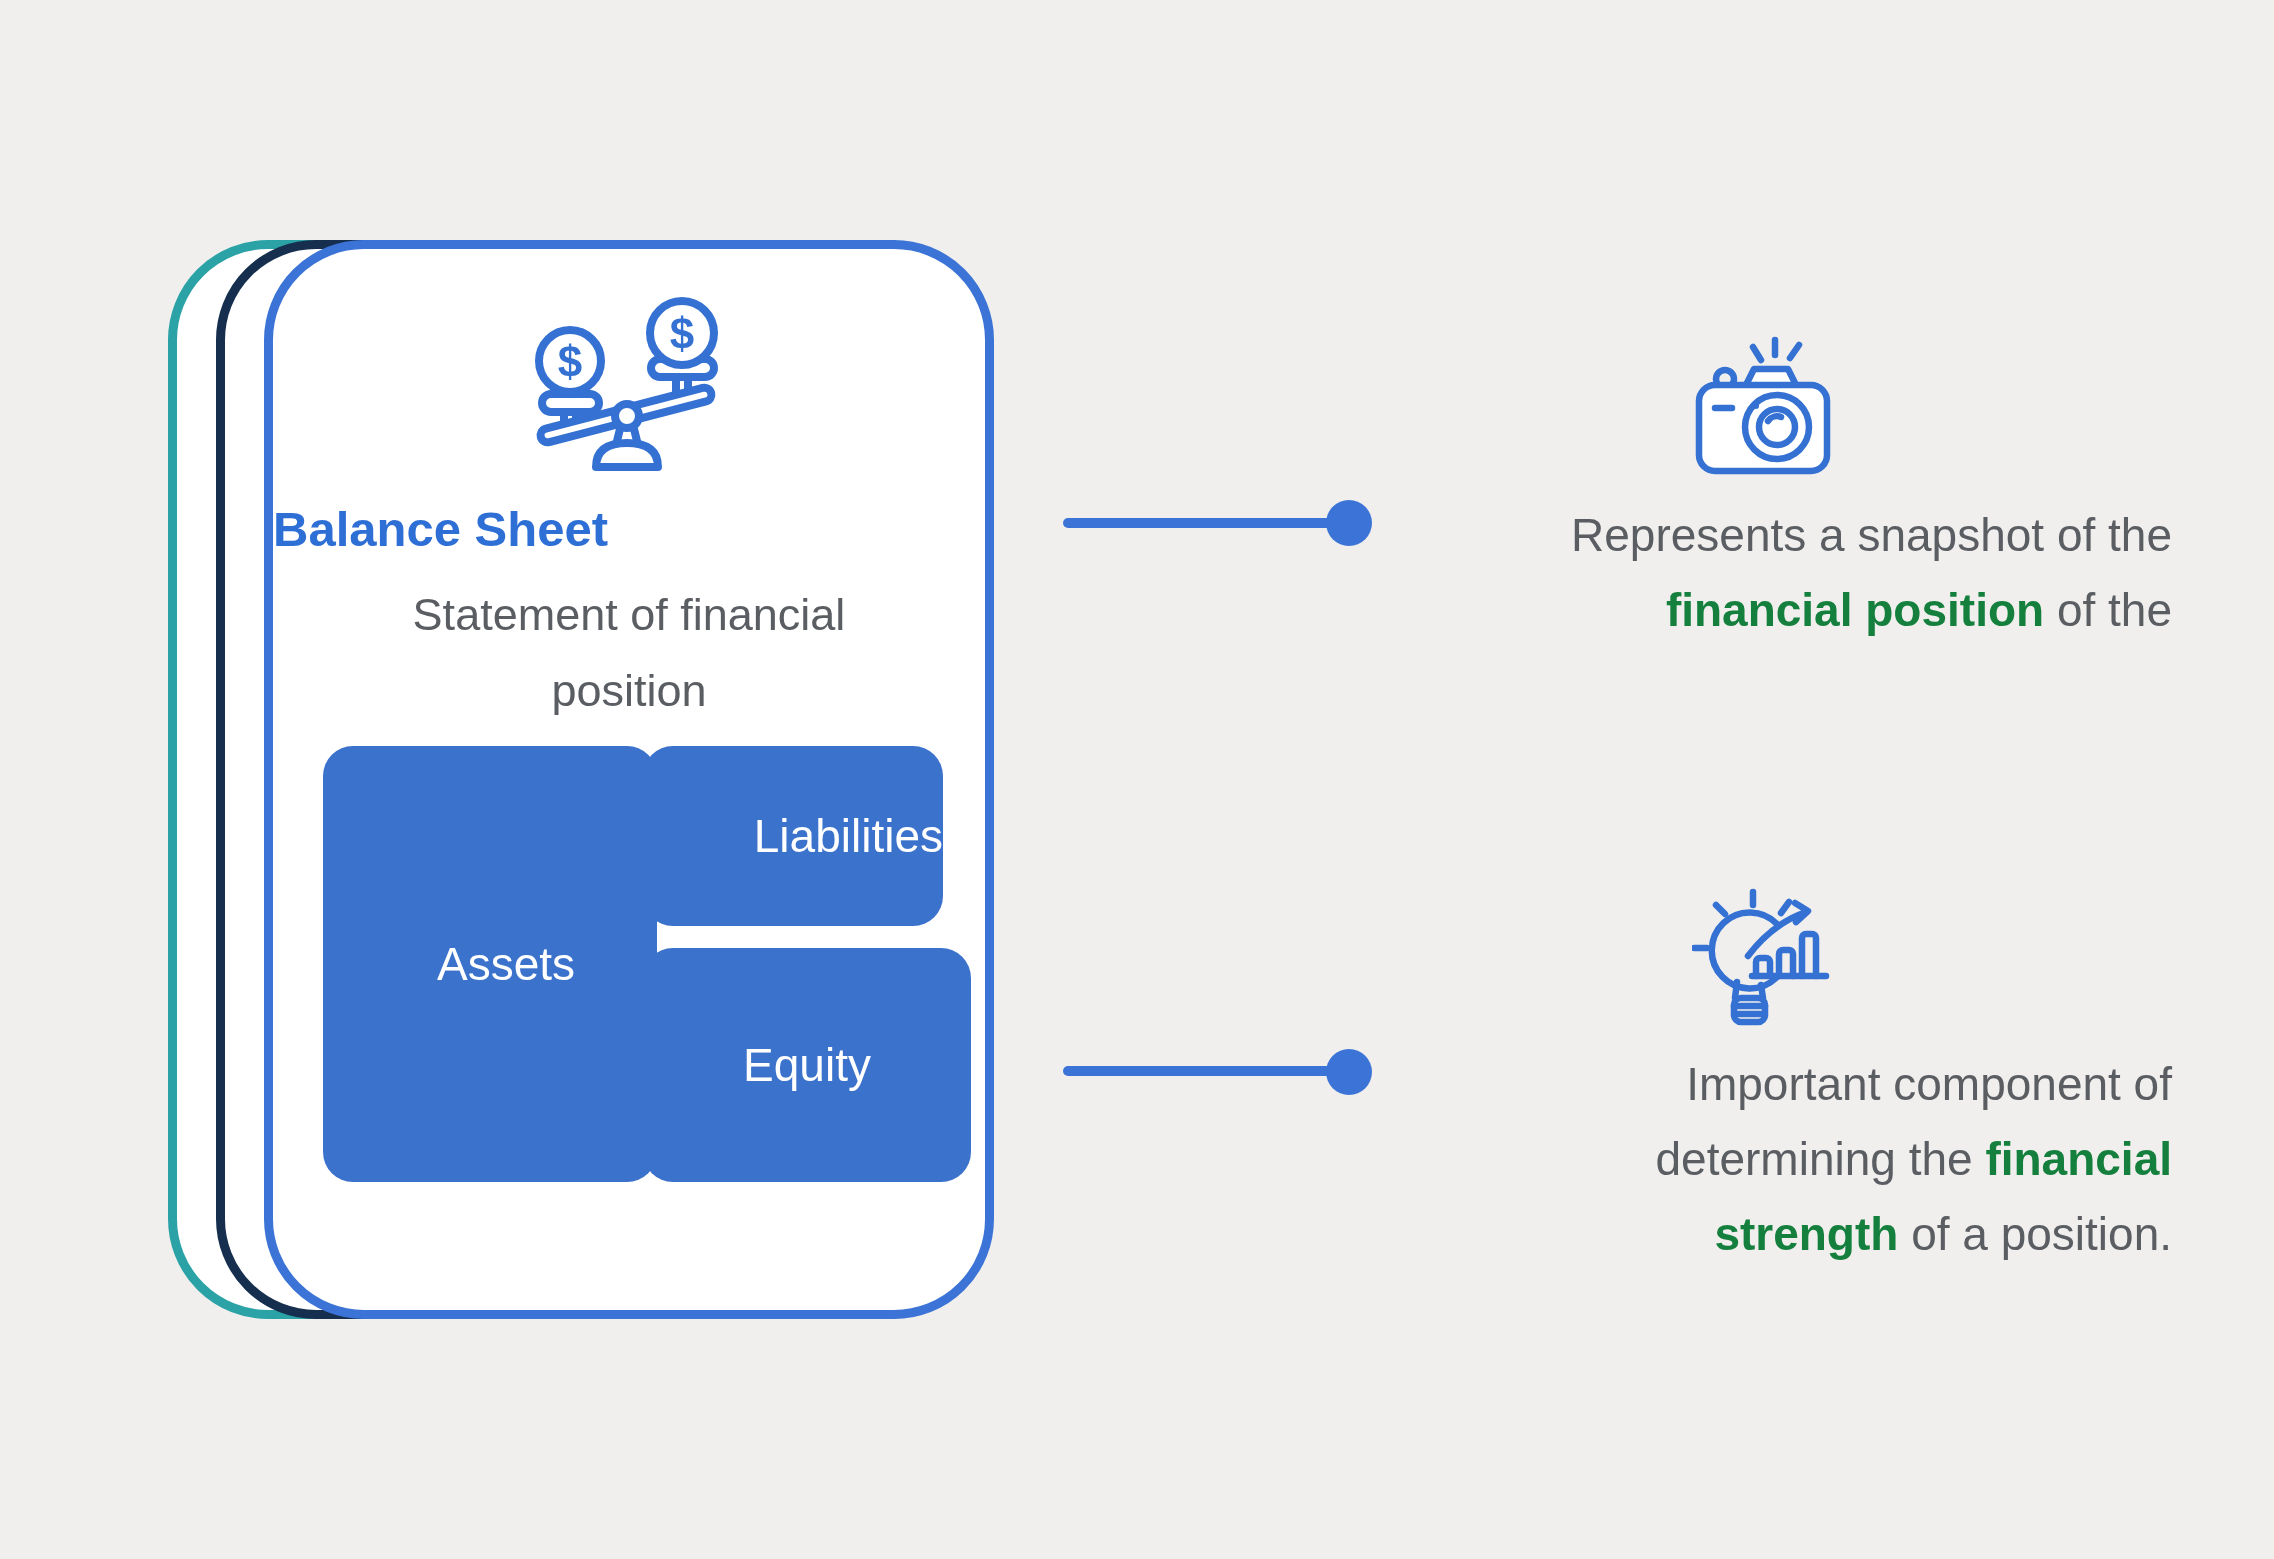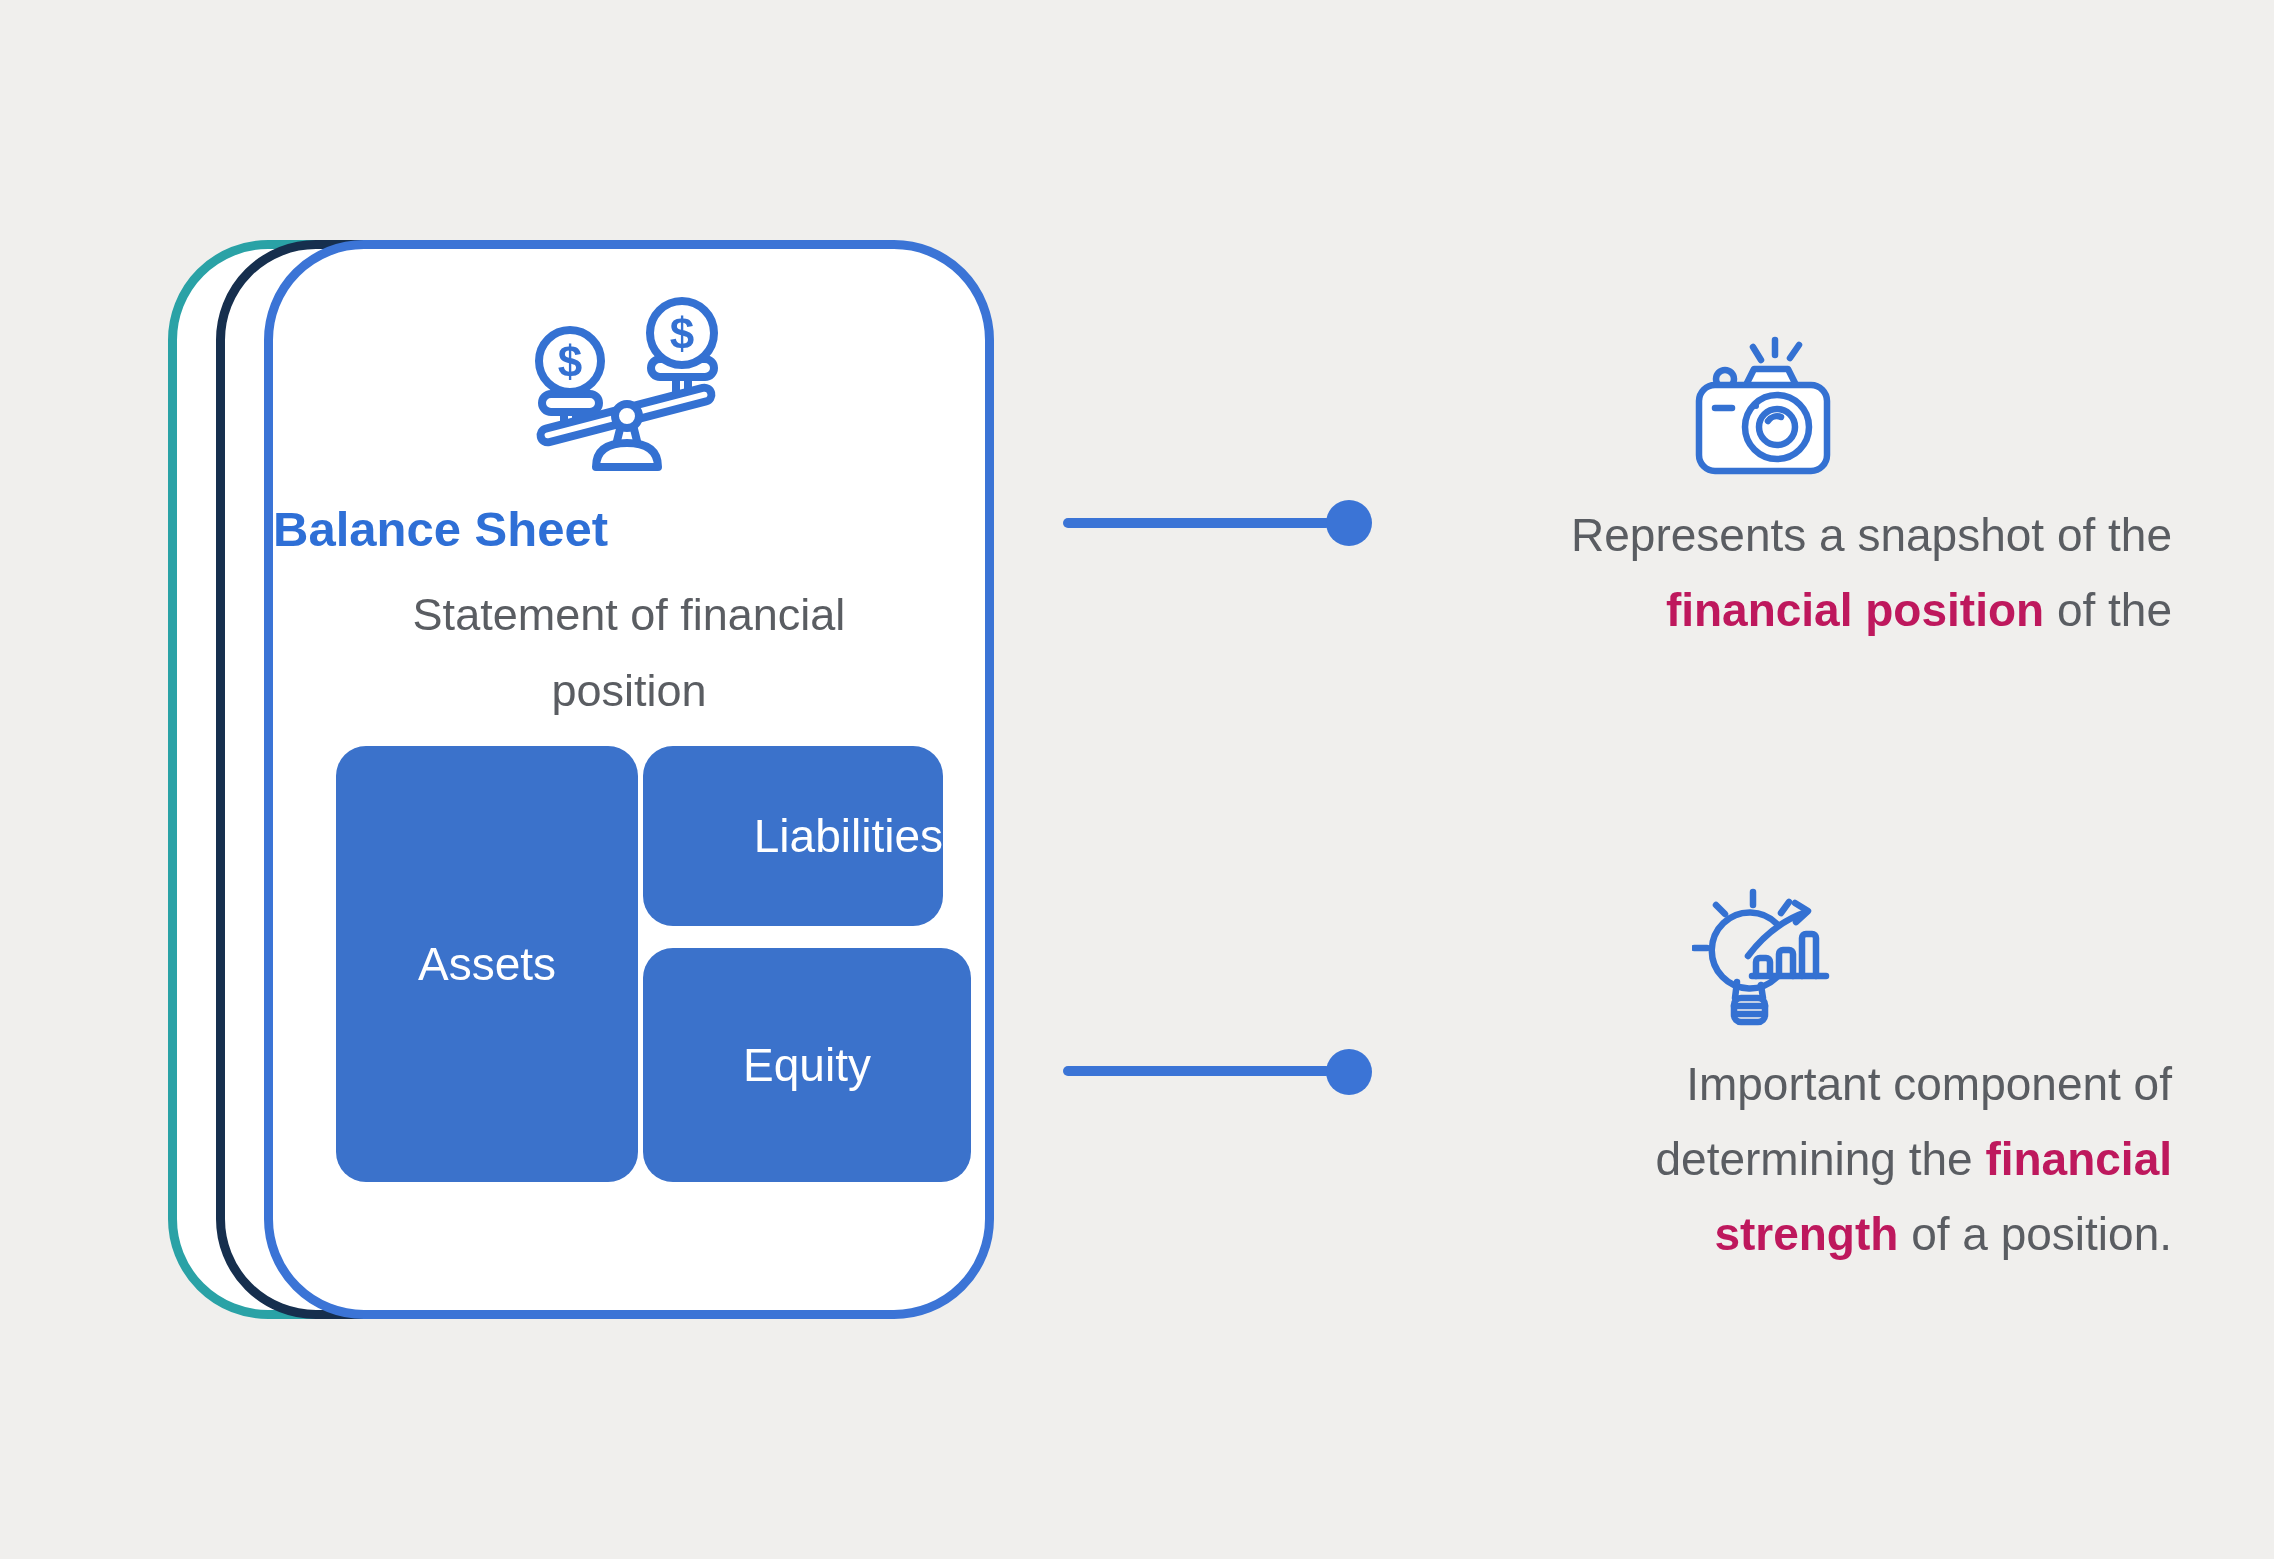--- a/index.html
+++ b/index.html
@@ -52,21 +52,21 @@
     width:620px;height:436px;
   }
   .bs-box{
     position:absolute;
     background:#3b72cb;
     border-radius:30px;
     display:flex;align-items:center;justify-content:center;
     color:#ffffff;
     font-size:46px;
   }
-  .box-assets{left:13px;top:0;width:302px;height:436px;}
+  .box-assets{left:0;top:0;width:302px;height:436px;padding-left:32px;}
   .box-liabilities{left:320px;top:0;width:300px;height:180px;justify-content:flex-end;}
   .box-equity{left:320px;top:202px;width:328px;height:234px;}
 
   
   .connector-line{
     position:absolute;
     height:10px;border-radius:5px;
     background:#3b74d6;
     width:268px;left:1063px;
   }
@@ -87,21 +87,21 @@
   .annotation-text{
     position:absolute;
     left:1372px;width:800px;
     text-align:center;
     font-size:46px;line-height:75px;
     color:#5a5d62;
   }
   .annotation-1{top:498px;}
   .annotation-2{top:1047px;}
   .annotation-text .line{white-space:nowrap;text-align:right;}
-  .hl{color:#be185d;font-weight:700;}
+  .hl{color:#15803d;font-weight:700;}
 
   svg .stroke{stroke:#3471d2;fill:none;stroke-width:8;stroke-linecap:round;stroke-linejoin:round;}
   svg .stroke-thin{stroke:#3471d2;fill:none;stroke-width:6.5;stroke-linecap:round;stroke-linejoin:round;}
   svg .filled-white{fill:#ffffff;}
 </style>
 </head>
 <body>
 
 <div class="stage">
 

